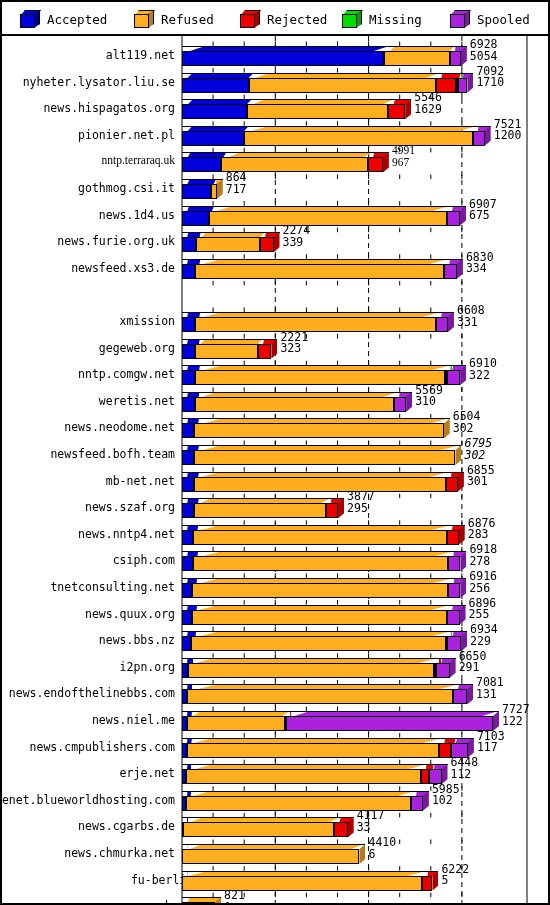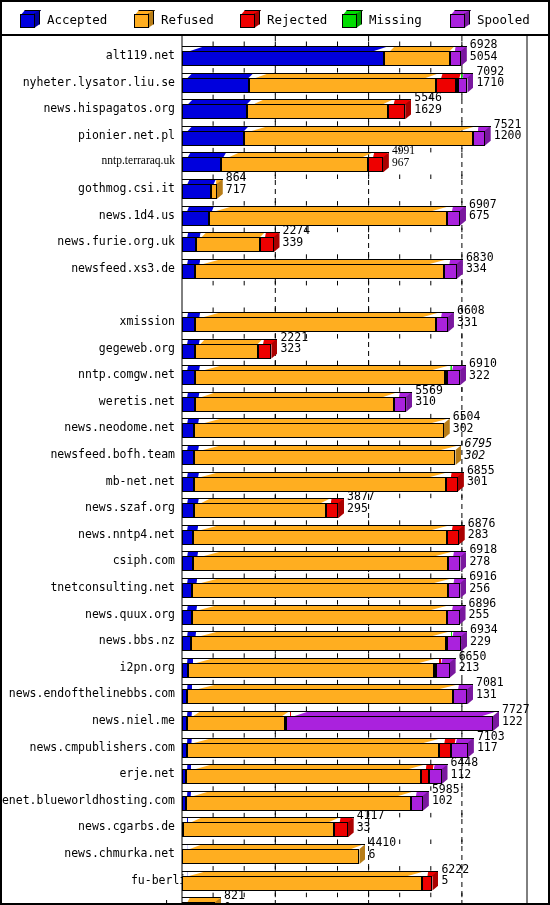--- a/index.html
+++ b/index.html
@@ -843,21 +843,21 @@
             <div class="segtop" style="left: 256.593px; width: 2.67652px; background: rgb(238, 0, 0); clip-path: polygon(0% 100%, 9% 0%, 100% 0%, 91% 100%); border-width: 0px;"></div>
             <div class="seg" style="left: 251.593px; width: 2.67652px; background: rgb(238, 0, 0);"></div>
             <div class="segtop" style="left: 259.27px; width: 13.3826px; background: rgb(170, 34, 221); clip-path: polygon(0% 100%, 9% 0%, 100% 0%, 91% 100%); border-width: 0px;"></div>
             <div class="seg" style="left: 254.27px; width: 13.3826px; background: rgb(170, 34, 221);"></div>
             <div class="endcap" style="left: 267.652px; background: rgb(122, 24, 159); clip-path: polygon(0% 25%, 100% 0%, 100% 75%, 0% 100%); border-width: 0px;"></div>
             <div style="position: absolute; left: 0px; top: 5px; width: 267.652px; height: 15px; border: 1px solid rgb(0, 0, 0); box-sizing: border-box; pointer-events: none;"></div>
             <div style="position: absolute; left: 0px; top: 0px; width: 273.652px; height: 6px; border-top: 1px solid rgb(0, 0, 0); pointer-events: none;"></div>
           </div>
           <div class="vals" style="left: 448.652px;">
             <span>6650</span>
-            <span>213</span>
+            <span>291</span>
           </div>
         </div>
         <div class="row" style="top: 642.4px;">
           <div class="ylab">news.endofthelinebbs.com</div>
           <div class="barwrap" style="width: 284.999px;">
             <div class="segtop" style="left: 5px; width: 5.41499px; background: rgb(0, 0, 221); clip-path: polygon(0% 100%, 9% 0%, 100% 0%, 91% 100%); border-width: 0px;"></div>
             <div class="seg" style="left: 0px; width: 5.41499px; background: rgb(0, 0, 221);"></div>
             <div class="segtop" style="left: 10.415px; width: 265.335px; background: rgb(255, 174, 32); clip-path: polygon(0% 100%, 9% 0%, 100% 0%, 91% 100%); border-width: 0px;"></div>
             <div class="seg" style="left: 5.41499px; width: 265.335px; background: rgb(255, 174, 32);"></div>
             <div class="segtop" style="left: 275.75px; width: 14.25px; background: rgb(170, 34, 221); clip-path: polygon(0% 100%, 9% 0%, 100% 0%, 91% 100%); border-width: 0px;"></div>

